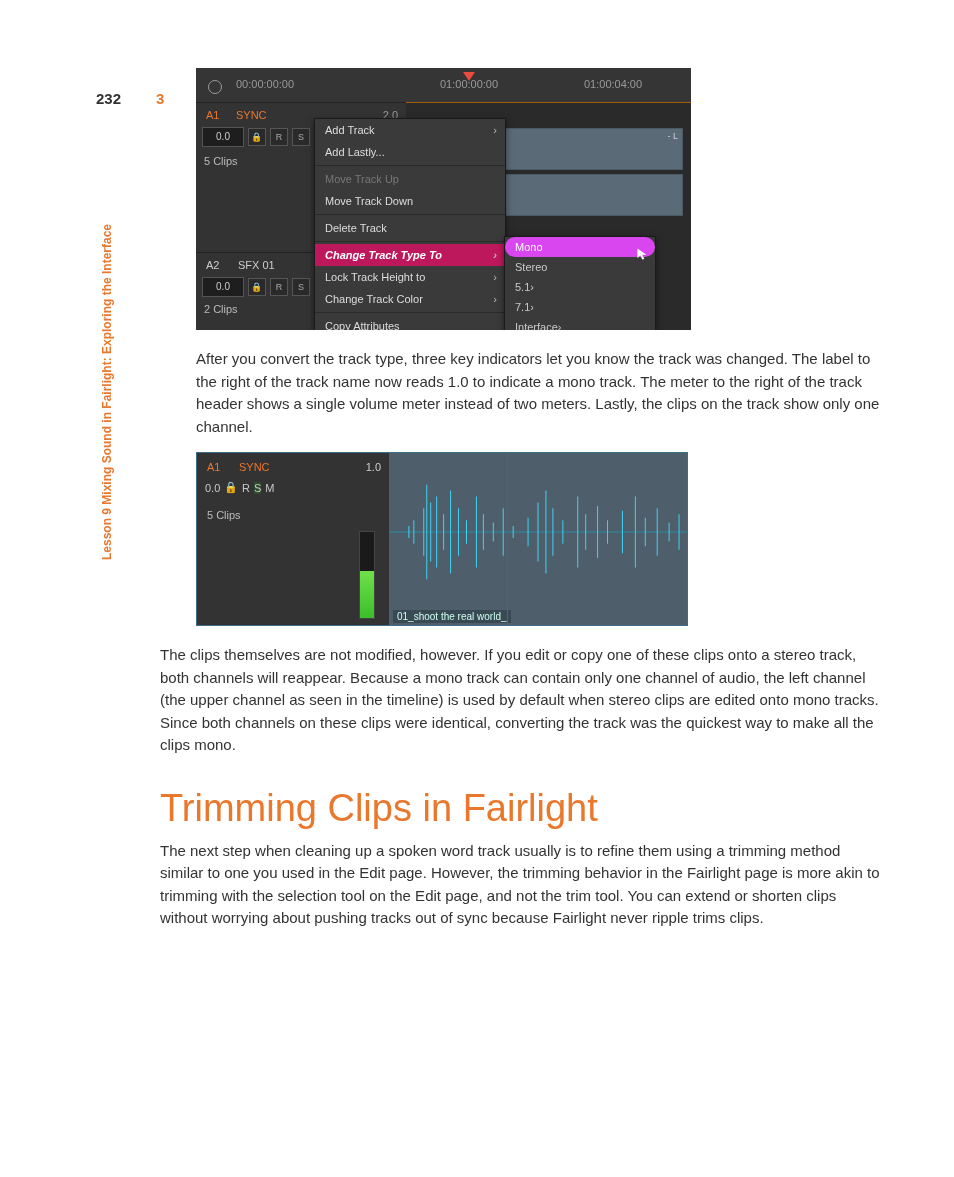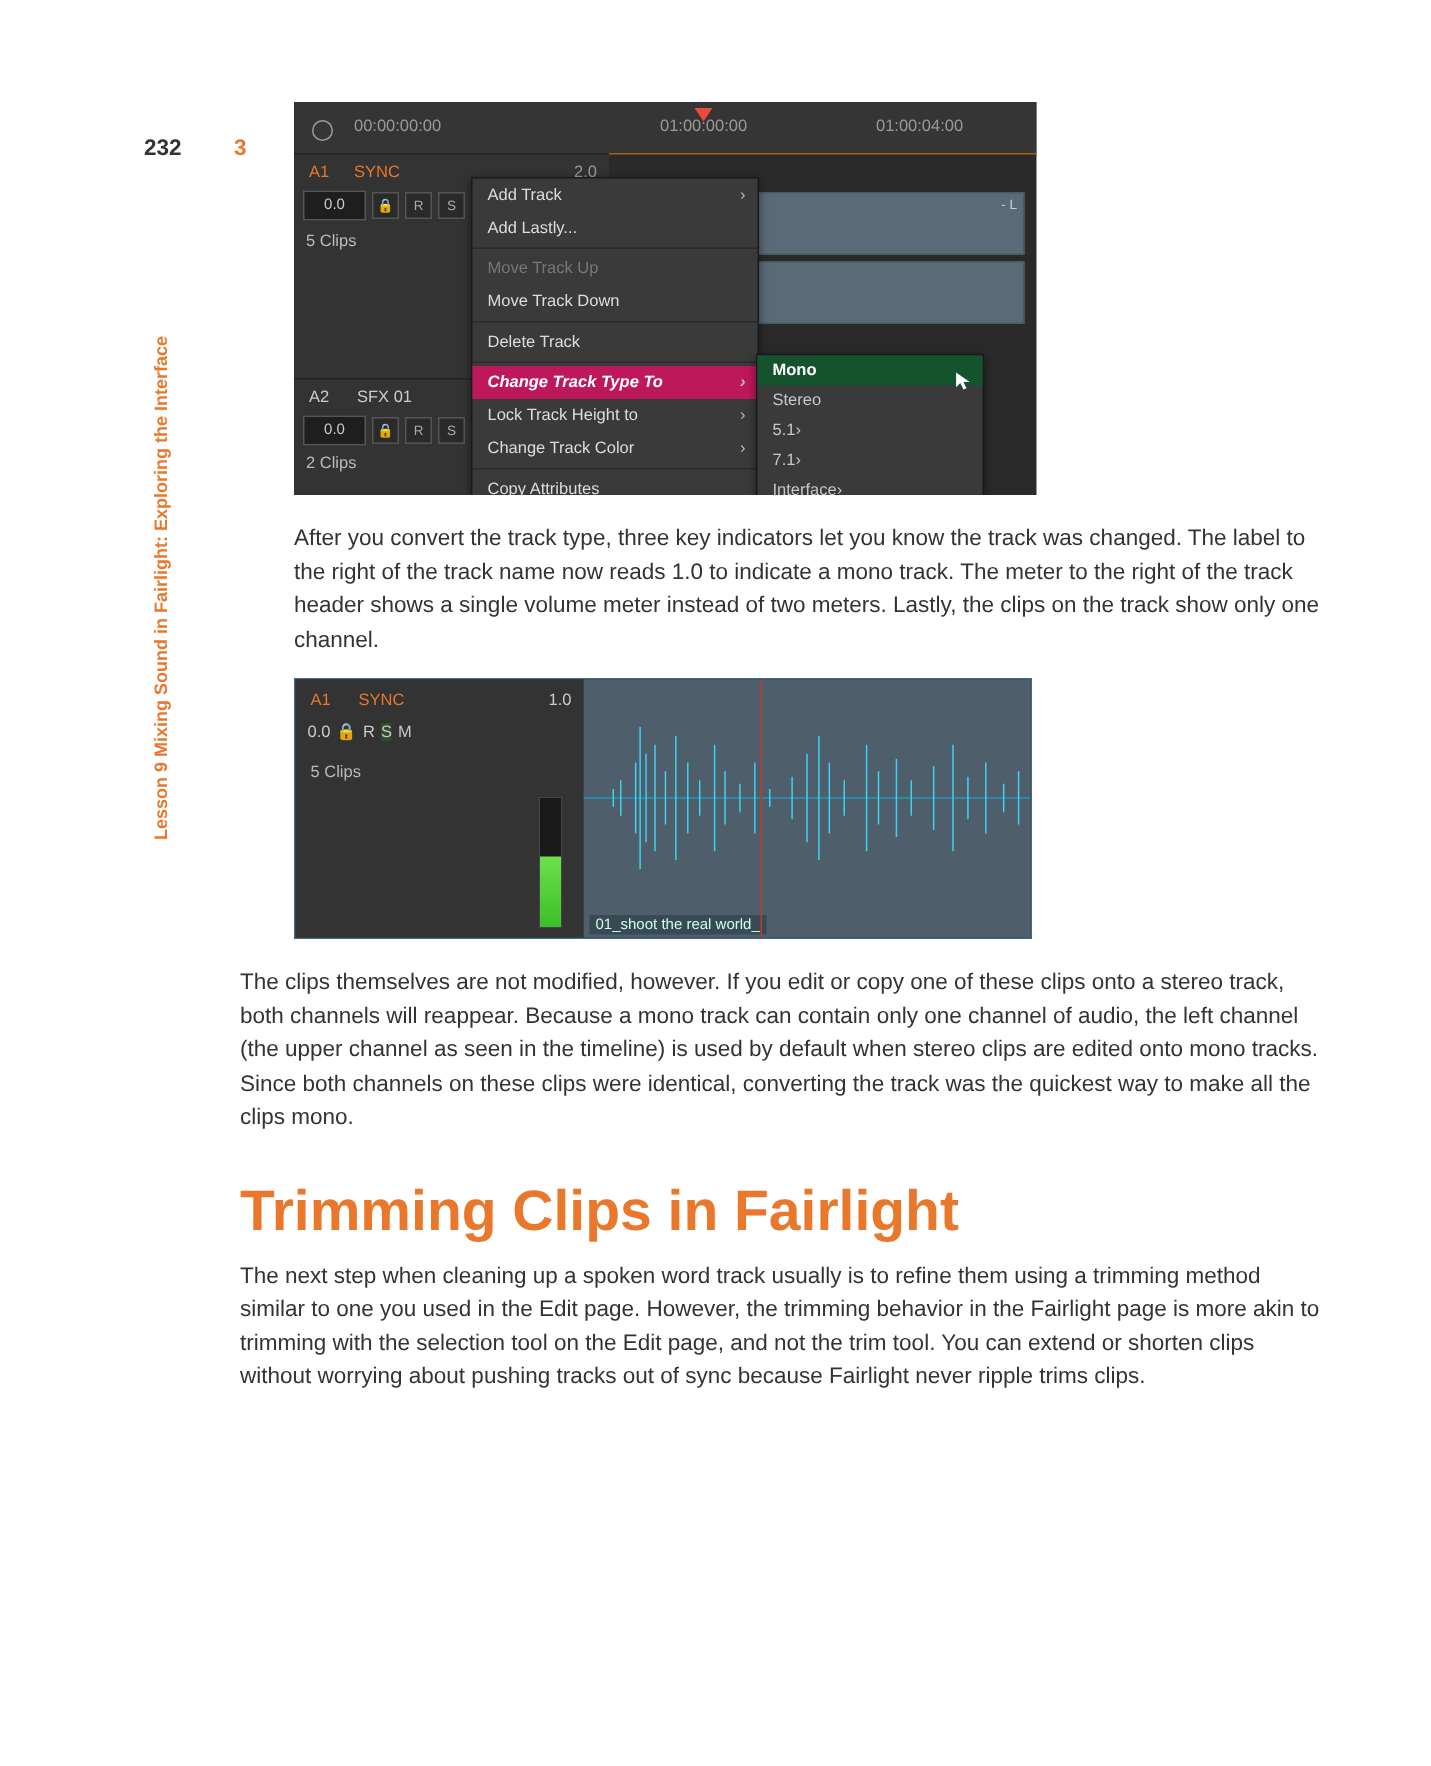--- a/index.html
+++ b/index.html
@@ -50,21 +50,21 @@
     font-size: 15px;
     line-height: 1.5;
     color: #333;
     margin: 0 0 14px 0;
   }
   p.full {
     margin-left: 0;
   }
   h1.section-title {
     font-size: 38px;
-    font-weight: 700;
+    font-weight: 400;
     color: #e9772c;
     margin: 30px 0 10px 0;
   }
 
   
   .ss1 {
     width: 495px;
     height: 262px;
     background: #2a2a2a;
     margin: 12px 0 18px 0;
@@ -141,21 +141,21 @@
   .ss1 .menu .mi.hl { background:#be185d;color:#fff;font-weight:700;font-style:italic;}
   .ss1 .submenu {
     position:absolute;
     left:308px; top:168px;
     width:150px;
     background:#3a3a3a;
     border:1px solid #1a1a1a;
     box-shadow:0 2px 6px rgba(0,0,0,0.5);
   }
   .ss1 .submenu .mi { height:20px;line-height:20px;padding:0 10px;font-size:11px;position:relative;}
-  .ss1 .submenu .mi.hl { background:#14532d;color:#fff;font-weight:700;}
+  .ss1 .submenu .mi.hl { background:#d946ef;color:#fff;font-weight:400;border-radius:10px;}
   .ss1 .cursor {
     position:absolute; left:440px; top:179px; width:14px;height:14px;
   }
   .ss1 .cursor svg { width:14px;height:14px;fill:#fff;}
 
   
   .ss2 {
     width:490px;height:172px;
     background:#2a2a2a;margin:12px 0 18px 0;position:relative;
     font-size:11px;color:#c8c8c8;font-family:Arial,sans-serif;

